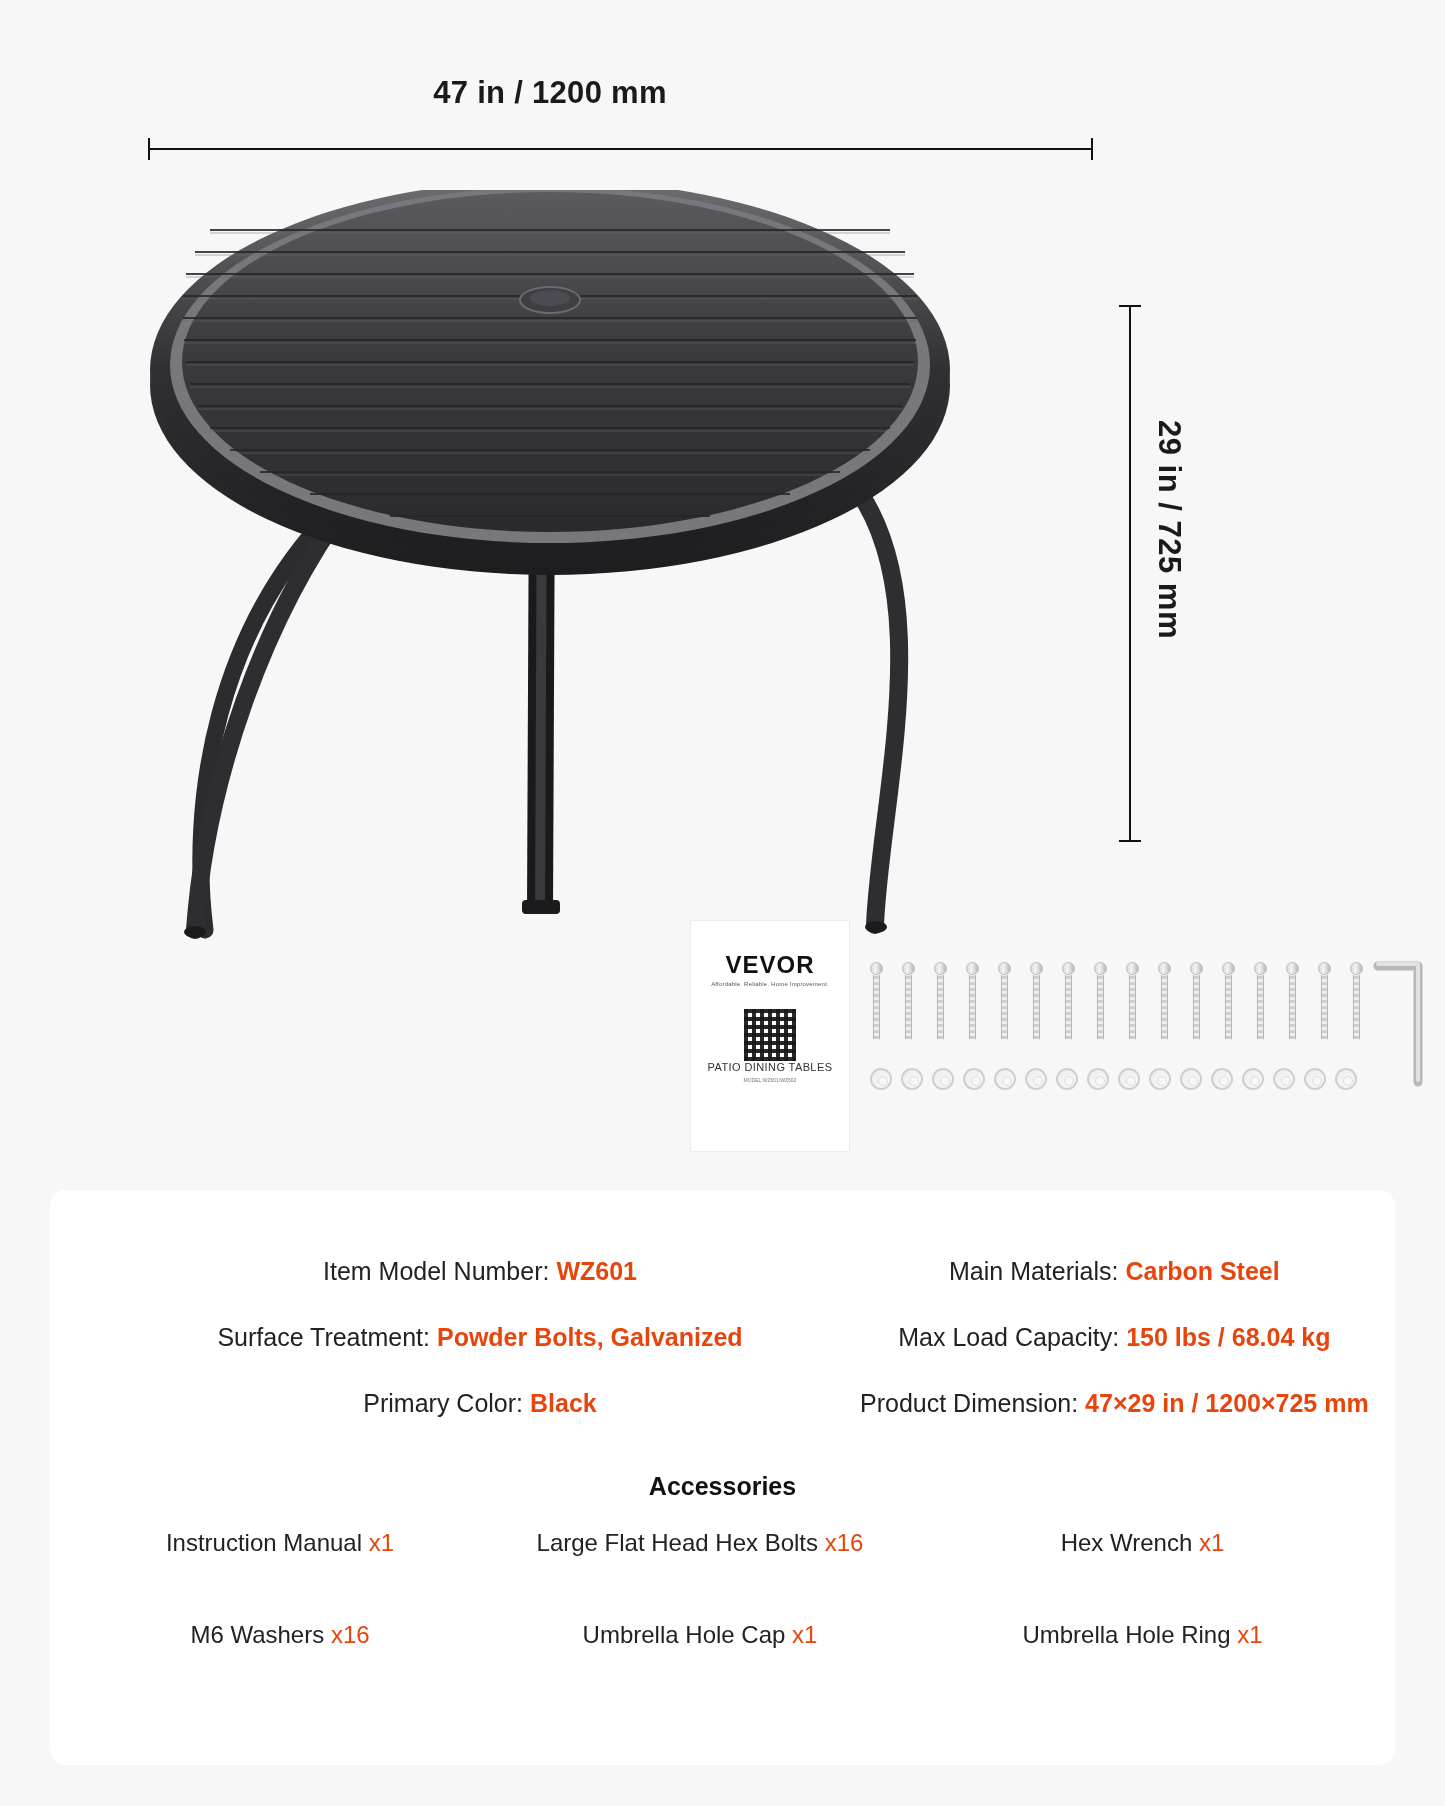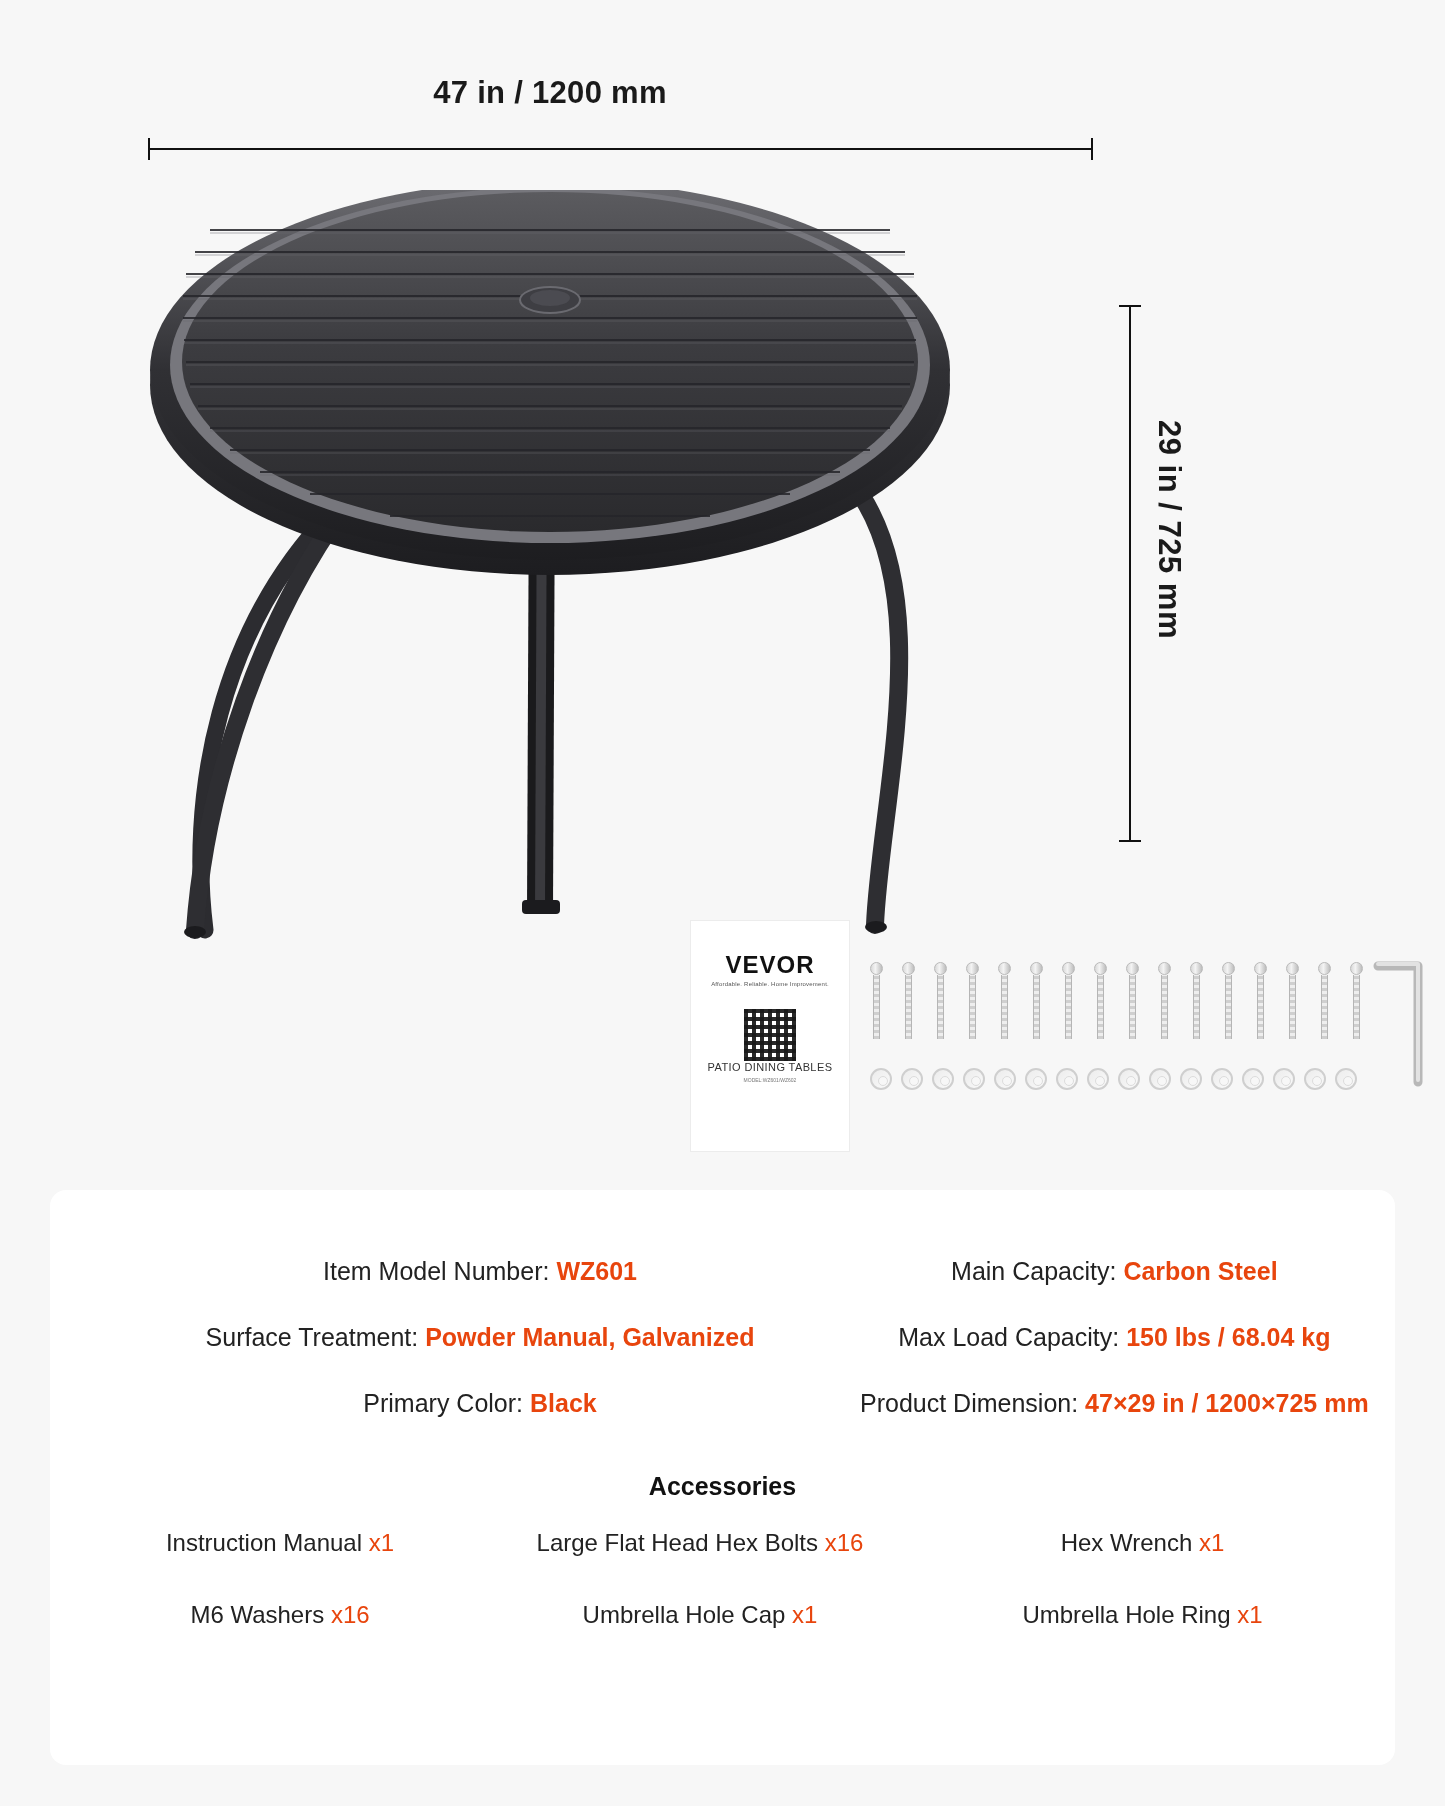--- a/index.html
+++ b/index.html
@@ -211,21 +211,21 @@
   .acc-title {
     margin-top: 36px;
     font-size: 25px;
     font-weight: bold;
     color: #111;
   }
   .acc-grid {
     margin-top: 28px;
     display: grid;
     grid-template-columns: 360px 480px 1fr;
-    row-gap: 44px;
+    row-gap: 64px;
   }
   .acc-item {
     font-size: 24px;
     color: #222;
     white-space: nowrap;
   }
   .acc-item .qty { color: #e8450d; }
 </style>
 </head>
 <body>
@@ -414,27 +414,27 @@
   </div>
 </div>
 
 <div class="spec-card">
   <div class="spec-grid">
     <div class="spec-line">
       <span>Item Model Number:</span>
       <span class="val">WZ601</span>
     </div>
     <div class="spec-line">
-      <span>Main Capacity:</span>
+      <span>Main Materials:</span>
       <span class="val">Carbon Steel</span>
     </div>
 
     <div class="spec-line">
       <span>Surface Treatment:</span>
-      <span class="val">Powder Manual, Galvanized</span>
+      <span class="val">Powder Bolts, Galvanized</span>
     </div>
     <div class="spec-line">
       <span>Max Load Capacity:</span>
       <span class="val">150 lbs / 68.04 kg</span>
     </div>
 
     <div class="spec-line">
       <span>Primary Color:</span>
       <span class="val">Black</span>
     </div>

